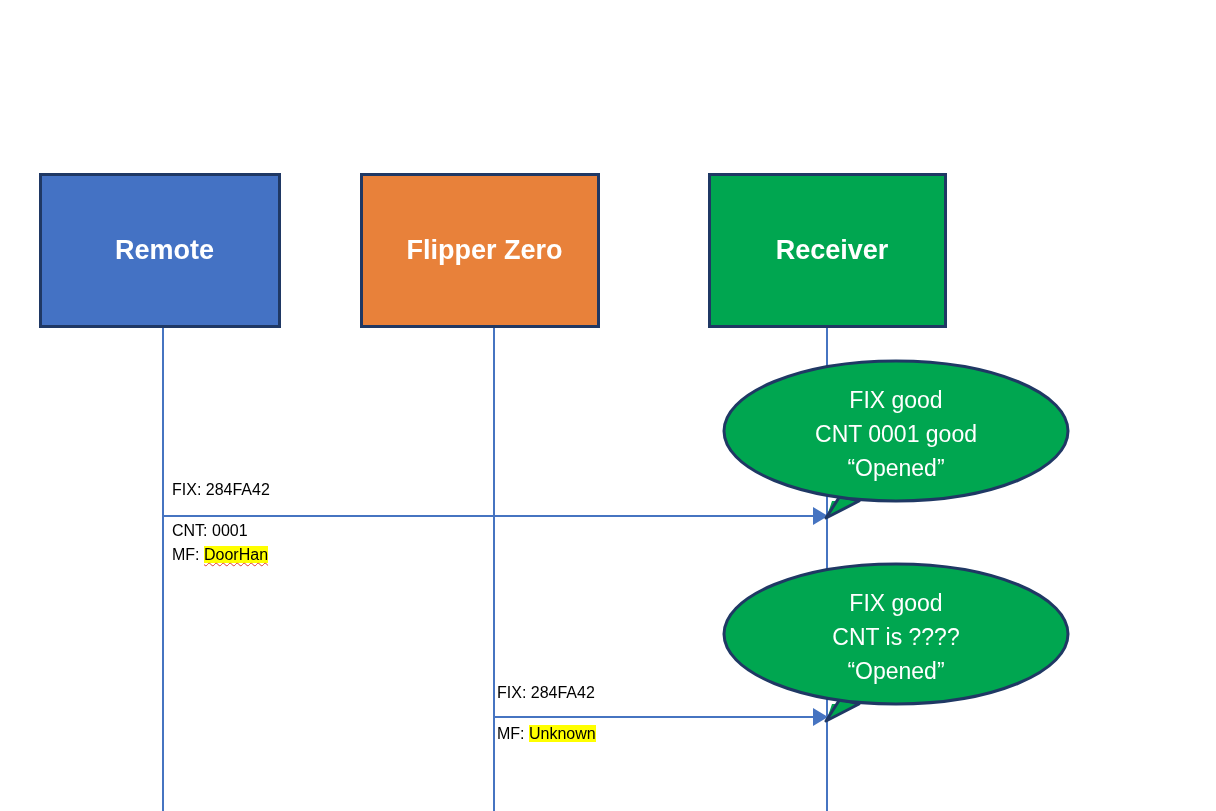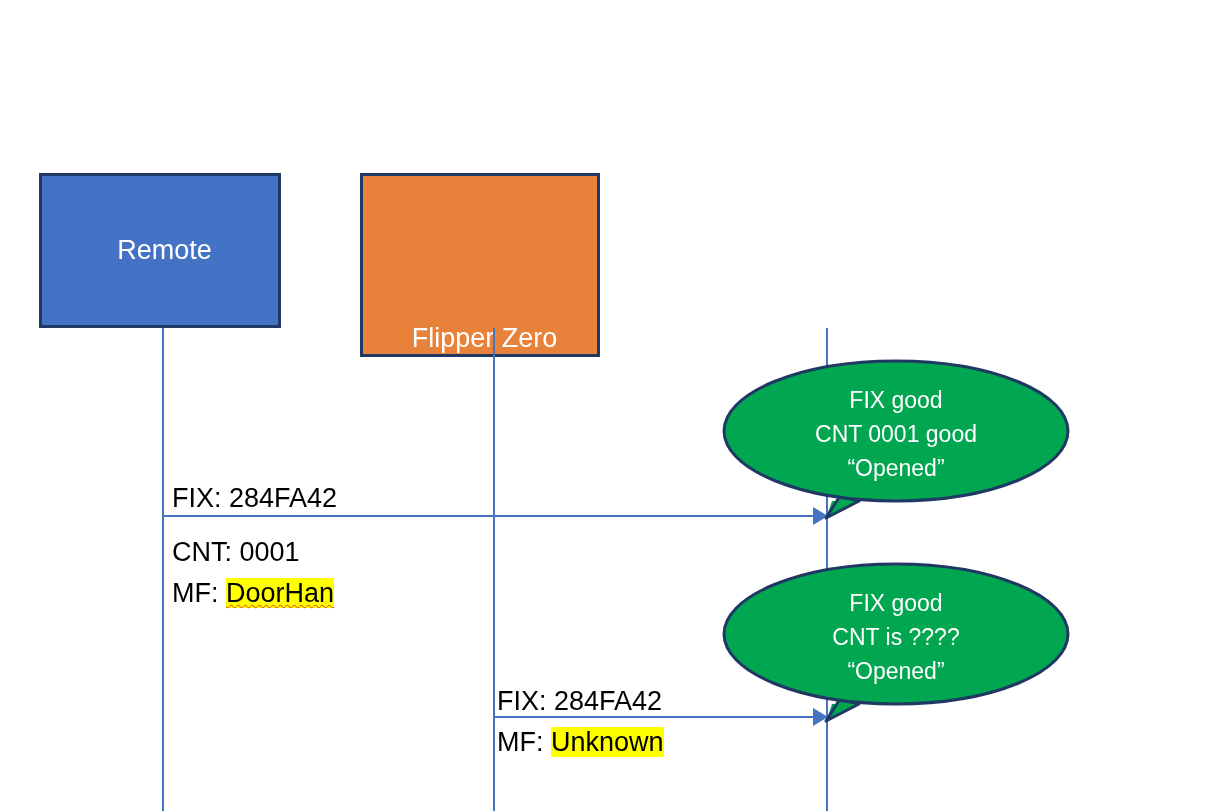--- a/index.html
+++ b/index.html
@@ -35,25 +35,25 @@
   
   .actor-box {
     position: absolute;
     box-sizing: border-box;
     border: 3px solid #1F3864;
     display: flex;
     align-items: center;
     justify-content: center;
     color: #ffffff;
     font-size: 27px;
-    font-weight: 400;
+    font-weight: 700;
     padding-left: 9px;
   }
   #box-remote  { left: 39px;  top: 173px; width: 242px; height: 155px; background: #4472C4; }
-  #box-flipper { left: 360px; top: 173px; width: 240px; height: 184px; background: #E8813A; align-items: flex-end; }
+  #box-flipper { left: 360px; top: 173px; width: 240px; height: 155px; background: #E8813A; }
   #box-receiver{ left: 708px; top: 173px; width: 239px; height: 155px; background: #00A650; }
 
   
   .lifeline {
     position: absolute;
     width: 2px;
     background: #4674C1;
   }
   #lifeline-remote   { left: 162px; top: 328px; height: 483px; }
   #lifeline-flipper  { left: 493px; top: 328px; height: 483px; }
@@ -74,27 +74,27 @@
     border-left: 15px solid #4674C1;
   }
   #msg1-line { left: 163px; top: 515px; width: 652px; }
   #msg1-head { left: 813px; top: 507px; }
   #msg2-line { left: 494px; top: 716px; width: 321px; }
   #msg2-head { left: 813px; top: 708px; }
 
   
   .msg-label {
     position: absolute;
-    font-size: 27px;
+    font-size: 16px;
     color: #000000;
     line-height: 1.52;
     white-space: nowrap;
   }
   #msg1-label-top { left: 172px; top: 478px; }
-  #msg1-label-bot { left: 172px; top: 532px; }
+  #msg1-label-bot { left: 172px; top: 519px; }
   #msg2-label-top { left: 497px; top: 681px; }
   #msg2-label-bot { left: 497px; top: 722px; }
 
   .hl {
     background: #FFFF00;
   }
   .sq {
     position: relative;
     text-decoration-line: underline;
     text-decoration-style: wavy;
@@ -137,20 +137,23 @@
 
 <div id="slide">
 
 
   <div id="box-remote" class="actor-box">
     <span>Remote</span>
   </div>
   <div id="box-flipper" class="actor-box">
     <span>Flipper Zero</span>
   </div>
+  <div id="box-receiver" class="actor-box">
+    <span>Receiver</span>
+  </div>
 
   <div id="lifeline-remote" class="lifeline"></div>
   <div id="lifeline-flipper" class="lifeline"></div>
   <div id="lifeline-receiver" class="lifeline"></div>
 
   <div id="msg1-line" class="msg-line"></div>
   <div id="msg1-head" class="msg-arrowhead"></div>
 
   <div id="msg1-label-top" class="msg-label">
     <span>FIX: 284FA42</span>

